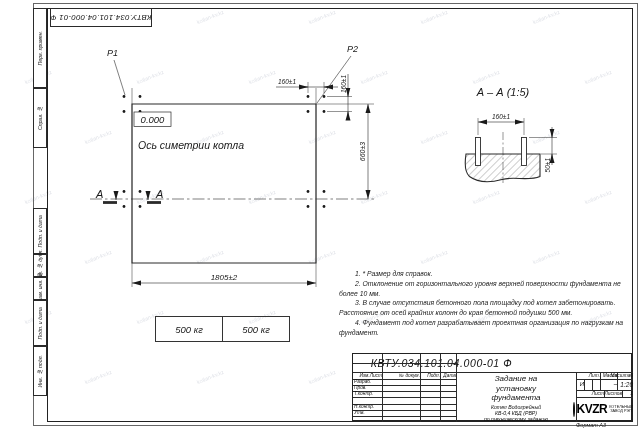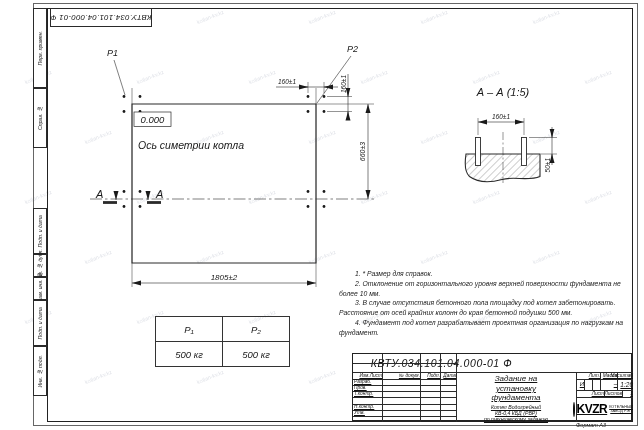--- a/index.html
+++ b/index.html
@@ -27,21 +27,21 @@
   .notes p{margin:0;text-indent:16px;}
   
   .ltable{left:155px;top:316px;border-collapse:collapse;}
   .ltable td{width:64px;height:22px;border:1px solid #333;text-align:center;
              font-size:9.5px;font-style:italic;color:#1a1a1a;}
   
   .tb{left:352px;top:353px;width:280px;height:68px;border:1.4px solid #222;box-sizing:border-box;background:#fff;}
   .tb .ln-h{position:absolute;border-top:0.8px solid #2a2a2a;height:0;}
   .tb .ln-v{position:absolute;border-left:0.8px solid #2a2a2a;width:0;}
   .tb .cell{position:absolute;font-size:4.8px;font-style:italic;color:#111;
-            display:flex;align-items:center;box-sizing:border-box;text-decoration:underline;}
+            display:flex;align-items:center;box-sizing:border-box;}
   .tb .cc{justify-content:flex-end;text-align:center;}
   .tb .docnum{left:103px;top:0;width:177px;height:18px;font-size:10.5px;font-style:italic;
               letter-spacing:.6px;display:flex;align-items:center;justify-content:center;white-space:nowrap;}
   .tb .title-main{font-size:8px;line-height:9.5px;font-style:italic;text-align:center;}
   .tb .title-sub{font-size:5.2px;line-height:6.2px;font-style:italic;text-align:center;margin-top:1.5px;}
   .logo-badge{width:10px;height:13px;border-radius:45%;border:1px solid #111;
               background:repeating-linear-gradient(90deg,#111 0 1.4px,#fff 1.4px 2.4px);}
   .logo-kvzr{font-size:12px;font-weight:bold;font-style:normal;letter-spacing:-.5px;color:#000;margin:0 2px;}
   .logo-co{font-size:3.8px;line-height:4.4px;font-style:normal;color:#111;}
   .fmt{left:576px;top:421.5px;font-size:5.5px;font-style:italic;color:#222;}
@@ -223,24 +223,20 @@
 
   <div class="abs notes">
     <p>1. * Размер для справок.</p>
     <p>2. Отклонение от горизонтального уровня верхней поверхности фундамента не более 10 мм.</p>
     <p>3. В случае отсутствия бетонного пола площадку под котел забетонировать. Расстояние от осей крайних колонн до края бетонной подушки 500 мм.</p>
     <p>4. Фундамент под котел разрабатывает проектная организация по нагрузкам на фундамент.</p>
   </div>
 
   <table class="abs ltable">
     <tbody>
-        <tr>
-      <td>P₁</td>
-      <td>P₂</td>
-    </tr>
     <tr>
       <td>500 кг</td>
       <td>500 кг</td>
     </tr>
   </tbody>
     </table>
 
   <div class="abs tb">
 
     <div class="ln-h" style="left:0;top:9px;width:103px;"></div>

